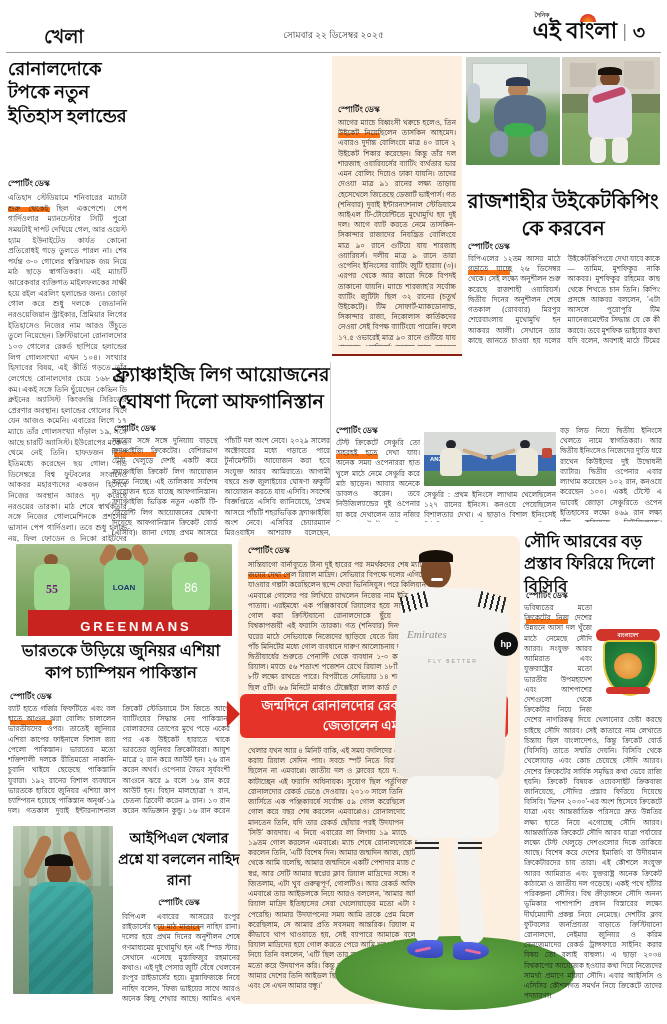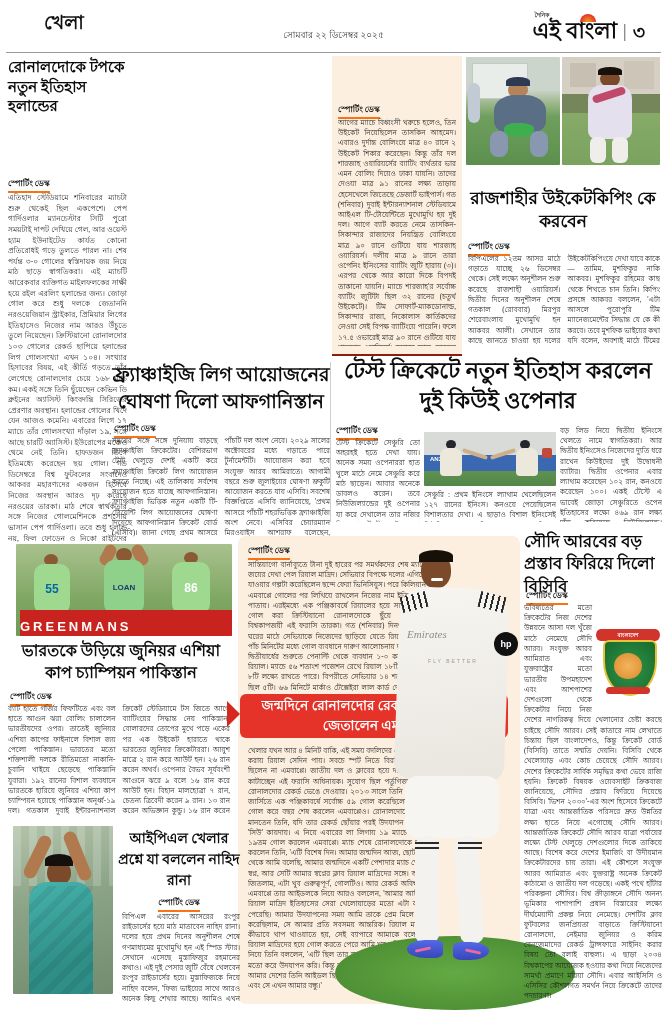--- a/index.html
+++ b/index.html
@@ -12,21 +12,21 @@
   .date-label{font-size:9px;color:#333;}
   .masthead{display:flex;align-items:flex-end;gap:4px;}
   .masthead-main{position:relative;font-size:22px;font-weight:bold;color:#0d0d0d;line-height:1;}
   .masthead-small{position:absolute;top:-8px;left:2px;font-size:6px;color:#444;}
   .masthead-dot{position:absolute;top:-6px;left:56%;width:16px;height:8px;background:radial-gradient(ellipse at 50% 100%,#f5a11d,#e23329 70%);border-radius:16px 16px 0 0;}
   .masthead-sep{font-size:18px;color:#555;margin:0 2px;}
   .masthead-page{font-size:19px;font-weight:bold;color:#0d0d0d;line-height:1;}
   
   .hl{font-weight:bold;color:#0c0c0c;}
   .by{font-size:8px;font-weight:bold;color:#111;}
-  .by span{border-bottom:2px solid #f97316;padding-bottom:1px;display:inline-block;}
+  .by span{border-bottom:5px solid #f97316;padding-bottom:17px;display:inline-block;}
   .bt{font-size:7.5px;line-height:1.42;text-align:justify;color:#1c1c1c;overflow:hidden;}
   .c2{column-count:2;column-gap:7px;}
   .ctr{text-align:center;}
   .vrule{position:absolute;width:1px;background:#cfcfcf;}
   
   .cream{background:#fcefdf;}
   .taskin-box{border-bottom:2.5px solid #8d1d14;}
   .caption-red{font-size:13px;font-weight:bold;color:#9b1c15;text-decoration:underline;}
   .redbox{background:#e5332a;border-radius:6px;color:#fff;font-weight:bold;font-size:13.5px;line-height:1.45;
           display:flex;align-items:center;justify-content:center;text-align:center;padding:3px 8px;box-sizing:border-box;}
@@ -40,36 +40,36 @@
   .bcb-shield{position:absolute;left:7px;top:11px;width:50px;height:52px;background:radial-gradient(#2f9447,#176a2e);
               border:2px solid #e8c33a;border-radius:6px 6px 50% 50%/6px 6px 62% 62%;}
   .bcb-tiger{position:absolute;left:18px;top:24px;width:28px;height:26px;background:radial-gradient(#f2b45c,#dd8a2e);border-radius:50%;}
   .bcb-band{position:absolute;left:10px;top:58px;width:44px;height:7px;background:#d1342a;border-radius:4px;}
 </style>
 </head>
 <body>
 
 <div class="page">
 
-  <div class="abs" style="left:44px;top:8px;">
+  <div class="abs" style="left:44px;top:22px;">
     <span class="section-label">খেলা</span>
   </div>
   <div class="abs date-label" style="left:0;right:0;top:28px;text-align:center;">সোমবার ২২ ডিসেম্বর ২০২৫</div>
   <div class="abs masthead" style="right:22px;top:20px;margin-left:27px;">
     <span class="masthead-main">
       <span class="masthead-small">দৈনিক</span>
       <span class="masthead-dot"></span>
       <span>এই বাংলা</span>
     </span>
     <span class="masthead-sep">|</span>
     <span class="masthead-page">৩</span>
   </div>
   <div class="hdr-rule"></div>
 
-  <div class="abs hl" style="left:8px;top:58px;width:124px;font-size:15px;line-height:1.3;">রোনালদোকে টপকে নতুন ইতিহাস হলান্ডের</div>
+  <div class="abs hl" style="left:8px;top:58px;width:124px;font-size:18px;line-height:1.3;">রোনালদোকে টপকে নতুন ইতিহাস হলান্ডের</div>
   <div class="abs by" style="left:8px;top:177px;"><span>স্পোর্টিং ডেস্ক</span></div>
   <div class="abs bt" style="left:8px;top:193px;width:119px;height:350px;">এতিহাদ স্টেডিয়ামে শনিবারের ম্যাচটা শুরু থেকেই ছিল একপেশে। পেপ গার্দিওলার ম্যানচেস্টার সিটি পুরো সময়টাই দাপট দেখিয়ে গেল, আর ওয়েস্ট হ্যাম ইউনাইটেড কার্যত কোনো প্রতিরোধই গড়ে তুলতে পারল না। শেষ পর্যন্ত ৩-০ গোলের স্বস্তিদায়ক জয় নিয়ে মাঠ ছাড়ে স্বাগতিকরা। এই ম্যাচটি আরেকবার ব্যক্তিগত মাইলফলকের সাক্ষী হয়ে রইল এরলিং হলান্ডের জন্য। জোড়া গোল করে শুধু দলকে জেতাননি নরওয়েজিয়ান স্ট্রাইকার, প্রিমিয়ার লিগের ইতিহাসেও নিজের নাম আরও উঁচুতে তুলে নিয়েছেন। ক্রিস্টিয়ানো রোনালদোর ১০৩ গোলের রেকর্ড ছাপিয়ে হলান্ডের লিগ গোলসংখ্যা এখন ১০৪। সংখ্যার হিসাবের বিষয়, এই কীর্তি গড়তে তাঁর লেগেছে রোনালদোর চেয়ে ১৬৮ ম্যাচ কম। একই সঙ্গে তিনি ছুঁয়েছেন কেভিন ডি ব্রুইনের অ্যাসিস্ট কিংবদন্তি সিরিজের প্রেরণার অবস্থান। হলান্ডের গোলের খিদে যেন আজও কমেনি। এবারের লিগে ১৭ ম্যাচে তাঁর গোলসংখ্যা দাঁড়াল ১৯, সঙ্গে আছে চারটি অ্যাসিস্ট। ইউরোপের মঞ্চেও থেমে নেই তিনি। হাফডজন ডিগে ইতিমধ্যে করেছেন ছয় গোল। গত ডিসেম্বরে বিশ্ব ফুটবলের সংবাদেও আকবর মহারণ্যদের একজন হিসেবে নিজের অবস্থান আরও দৃঢ় করেছে নরওয়ের তারকা। মাঠ শেষে স্বার্থকতার সঙ্গে নিজের গোলমেশিনকে প্রশংসায় ভাসান পেপ গার্দিওলা। তবে শুধু হলান্ড নয়, ফিল ফোডেন ও নিকো রাইটদের ভূমিকাও তুলে ধরেন সিটি কোচ। “আমাদের অনেক ভালো দিন ছিল। এগিয়ে যাওয়ার জন্য তো সবসময়ই তাকে ধন্যবাদ দিতে হয়। তবে আজ ছিল আর নিজের রাইটদের এই ধন্যবাদ দিতে চেয়েছি সতীর্থদের,” বললেন গার্দিওলা। বিদেশি মিডিয়াকে উইনিং ইলেভেন দেখালেন সিটি বস। তাঁর ভাষায়, “এখন আমরা ধীরে ধীরে এগোচ্ছি। বাকিটা নিয়মিত ছন্দে গেলেই হবে।”</div>
 
 
   <div class="abs cream taskin-box" style="left:332px;top:56px;width:130px;height:298px;">
     <div class="abs by" style="left:6px;top:47px;"><span>স্পোর্টিং ডেস্ক</span></div>
     <div class="abs bt" style="left:6px;top:62px;width:118px;height:228px;font-size:7.2px;">আগের ম্যাচে বিধ্বংসী খরুচে হলেও, তিন উইকেট নিয়েছিলেন তাসকিন আহমেদ। এবারও দুর্দান্ত বোলিংয়ে মাত্র ৪০ রানে ২ উইকেট শিকার করেছেন। কিন্তু তাঁর দল শারজাহ ওয়ারিয়র্সের ব্যাটিং ব্যর্থতার ভার এমন বোলিং দিয়েও ঢাকা যায়নি। তাদের দেওয়া মাত্র ৯১ রানের লক্ষ্য তাড়ায় হেসেখেলে জিতেছে ডেজার্ট ভাইপার্স। গত (শনিবার) দুবাই ইন্টারন্যাশনাল স্টেডিয়ামে আইএল টি-টোয়েন্টিতে মুখোমুখি হয় দুই দল। আগে ব্যাট করতে নেমে তাসকিন-সিকান্দার রাজাদের নিয়ন্ত্রিত বোলিংয়ে মাত্র ৯০ রানে গুটিয়ে যায় শারজাহ ওয়ারিয়র্স। দলীয় মাত্র ৯ রানে তারা ওপেনিং ইনিংসের ব্যাটিং জুটি হারায় (৩)। এরপর থেকে আর কারো দিকে বিপদই তাকানো যায়নি। ম্যাচে শারজাহ'র সর্বোচ্চ ব্যাটিং জুটিটা ছিল ৩২ রানের (চতুর্থ উইকেটে)। টিম সোফার্ট-ম্যাকডোনাল্ড, সিকান্দার রাজা, নিকোলাস কার্তিকদের নেওয়া সেই বিপক্ষ ব্যাটিংয়ে পারেনি। ফলে ১৭.৫ ওভারেই মাত্র ৯০ রানে গুটিয়ে যায় শারজাহ ওয়ারিয়র্স। জবাবে ম্যাক্স হোল্ডেন স্পেশ সর্বোচ্চ ৪০, আলিশা শফি, মুন আজমল ও মুস্তাফিজ জানানোর ২টি করে শিকার করেন। লক্ষ্য তাড়ায় নামা ভাইপার্সকে দ্বিতীয় ওভারেই বিপদে ফেলেন তাসকিন। তবে দলের জয় আটকে যায়নি। পরের উইকেটটিও তার নখরে। বাংলাদেশি এই অলরাউন্ডার পেসার এবার হাসলেন সেরারূপে (১০)। ফেরান রান-তাড়ায় নেতৃত্ব দেওয়া এই নোভাকভিচ শারজাহ'র আর কাজে লাগাতে সেরা করেছেন ঠিক, তবে আসলে বৃষ্টি নামেনি না। ফলে ৮ উইকেটের বড় জয় তুলে নিয়ে শেষ পর্যন্ত অভিযাত্রা সফল করে সর্বোচ্চ ৩৭ রান করেছেন।</div>
   </div>
 
   <div class="abs photo" style="left:466px;top:57px;width:94px;height:108px;background:linear-gradient(#ccd5cb 0%,#ccd5cb 30%,#9fb98f 42%,#6f9f5e 55%,#5c8f4e 100%);">
@@ -85,25 +85,24 @@
   <div class="abs photo" style="left:562px;top:57px;width:98px;height:108px;background:linear-gradient(#d6d0c4 0%,#d6d0c4 34%,#74865a 34%,#74865a 52%,#87aa68 52%,#7aa35f 100%);">
     <div class="ph" style="left:8px;top:6px;width:26px;height:24px;background:#c6bfb2;"></div>
     <div class="ph" style="left:62px;top:4px;width:30px;height:28px;background:#cdc6b8;"></div>
     <div class="ph" style="left:38px;top:14px;width:20px;height:16px;background:#7a4a2a;border-radius:50%;"></div>
     <div class="ph" style="left:36px;top:10px;width:24px;height:8px;background:#17100b;border-radius:50% 50% 0 0;"></div>
     <div class="ph" style="left:26px;top:28px;width:44px;height:54px;background:#e4e0ee;border-radius:14px 14px 8px 8px;"></div>
     <div class="ph" style="left:30px;top:34px;width:34px;height:8px;background:#c04a6a;transform:rotate(-18deg);border-radius:4px;"></div>
     <div class="ph" style="left:28px;top:80px;width:16px;height:26px;background:#efeeea;border-radius:6px;"></div>
     <div class="ph" style="left:50px;top:80px;width:16px;height:26px;background:#efeeea;border-radius:6px;"></div>
   </div>
-  <div class="abs hl ctr" style="left:466px;top:188px;width:194px;font-size:17px;line-height:1.35;">রাজশাহীর উইকেটকিপিং কে করবেন</div>
+  <div class="abs hl ctr" style="left:466px;top:188px;width:194px;font-size:20px;line-height:1.35;">রাজশাহীর উইকেটকিপিং কে করবেন</div>
   <div class="abs by" style="left:468px;top:240px;"><span>স্পোর্টিং ডেস্ক</span></div>
   <div class="abs bt c2" style="left:468px;top:254px;width:192px;height:100px;font-size:7.2px;">বিপিএলের ১২তম আসর মাঠে গড়াতে যাচ্ছে ২৬ ডিসেম্বর থেকে। সেই লক্ষ্যে অনুশীলন শুরু করেছে রাজশাহী ওয়ারিয়র্স। দ্বিতীয় দিনের অনুশীলন শেষে গতকাল (রোববার) মিরপুর শেরেবাংলায় মুখোমুখি হন আকবর আলী। সেখানে তার কাছে জানতে চাওয়া হয় দলের উইকেটকিপিংয়ে দেখা যাবে কাকে — তামিম, মুশফিকুর নাকি আকবর। মুশফিকুর রহিমের কাছ থেকে শিখতে চান তিনি। কিপিং প্রসঙ্গে আকবর বললেন, 'এটা আসলে পুরোপুরি টিম ম্যানেজমেন্টের সিদ্ধান্ত যে কে কী করবে। তবে মুশফিক ভাইয়ের কথা যদি বলেন, অবশ্যই মাঠে টিমের মতো পাওয়া একটি বড় অর্জন। আমি বলব যে তার থেকে আসলে অনেক কিছু শেখার আছে। এবং আমার মনে হয় প্রত্যেকটা প্লেয়ারই তার থেকে নিতে পারে। আমরা চেষ্টা করব তার থেকে যতটা সম্ভব নেওয়ার।' উইকেটকিপিংয়ে অবশ্য মুশফিকতেই এগিয়ে রাখছেন রাজশাহী ওয়ারিয়র্সের প্রধান কোচ মাহমুদ সরকার, 'এটি তো আসলে সবাই বলে দেবে। কারণ টিম কম্বিনেশন স্বাভাবিকভাবেই মুশফিক একটু এগিয়েভিডিয়ে থাকবে। কারণ আমরা জানি যে মুশফিক ভিন্নটা বেশি উপভোগ করে, তখন ভিডিওতে চেয়ে ভিন্নটা দখল করে রাখা যে অনেক ইনজুরিতে থাকে।'</div>
 
-  <div class="abs hl ctr" style="left:334px;top:356px;width:328px;font-size:22px;line-height:1.35;">টেস্ট ক্রিকেটে নতুন ইতিহাস করলেন দুই কিউই ওপেনার</div>
   <div class="abs by" style="left:336px;top:424px;"><span>স্পোর্টিং ডেস্ক</span></div>
   <div class="abs bt" style="left:336px;top:438px;width:84px;height:84px;font-size:7.2px;">টেস্ট ক্রিকেটে সেঞ্চুরি তো অহরহই হতে দেখা যায়। অনেক সময় ওপেনাররা হাত খুলে মাঠে নেমে সেঞ্চুরি করে মাঠ ছাড়েন। আবার অনেকে ডাবলও করেন। তবে নিউজিল্যান্ডের দুই ওপেনার যা করে দেখালেন তার নজির ছিল না টেস্টের এই দেড়শ বছরের ইতিহাসে। ওয়েলিংটনের বেসিন রিজার্ভে মাঠের প্রথম ইতিহাসে সেঞ্চুরি করেছিলেন টম ল্যাথাম ও ডেভন কনওয়ে। এ ছাড়া দ্বিতীয় ইতিহাসে ব্যাট করতে নেমেও পেয়েছেন সেঞ্চুরির দেখা। টেস্ট ইতিহাসে এবারই প্রথমবার দুই ওপেনারের এক টেস্টে জোড়া সেঞ্চুরি।</div>
   <div class="abs photo" style="left:424px;top:432px;width:132px;height:54px;background:linear-gradient(#d8dbd7 0%,#d8dbd7 42%,#3a69b2 42%,#3a69b2 72%,#5f9150 72%,#54864a 100%);">
     <div class="ph" style="left:6px;top:24px;width:20px;height:6px;color:#fff;font-size:6px;font-weight:bold;font-family:'Liberation Sans',sans-serif;line-height:6px;">ANZ</div>
     <div class="ph" style="left:22px;top:8px;width:10px;height:9px;background:#23262e;border-radius:50%;"></div>
     <div class="ph" style="left:16px;top:16px;width:22px;height:28px;background:#ece8dc;border-radius:8px 8px 4px 4px;"></div>
     <div class="ph" style="left:96px;top:8px;width:10px;height:9px;background:#23262e;border-radius:50%;"></div>
     <div class="ph" style="left:92px;top:16px;width:22px;height:28px;background:#ece8dc;border-radius:8px 8px 4px 4px;"></div>
     <div class="ph" style="left:38px;top:20px;width:26px;height:4px;background:#cdb089;transform:rotate(18deg);border-radius:2px;"></div>
     <div class="ph" style="left:66px;top:20px;width:26px;height:4px;background:#cdb089;transform:rotate(-18deg);border-radius:2px;"></div>
@@ -116,33 +115,33 @@
   <div class="abs hl ctr" style="left:112px;top:362px;width:218px;font-size:19px;line-height:1.4;">ফ্র্যাঞ্চাইজি লিগ আয়োজনের ঘোষণা দিলো আফগানিস্তান</div>
   <div class="abs by" style="left:114px;top:422px;"><span>স্পোর্টিং ডেস্ক</span></div>
   <div class="abs bt c2" style="left:112px;top:436px;width:218px;height:108px;font-size:7.2px;">সময়ের সঙ্গে সঙ্গে দুনিয়ায় বাড়ছে ফ্র্যাঞ্চাইজি ক্রিকেটের। বেশিরভাগ টেস্ট খেলুড়ে দেশই একটি করে ফ্র্যাঞ্চাইজি ক্রিকেট লিগ আয়োজন করতে নিচ্ছে। এই তালিকায় সর্বশেষ সংযোজন হতে যাচ্ছে আফগানিস্তান। ফ্র্যাঞ্চাইজি ভিত্তিক নতুন একটি টি-টোয়েন্টি লিগ আয়োজনের ঘোষণা দিয়েছে আফগানিস্তান ক্রিকেট বোর্ড (এসিবি)। জানা গেছে প্রথম আসরে পাঁচটি দল অংশ নেবে। ২০২৯ সালের অক্টোবরের মধ্যে গড়াতে পারে টুর্নামেন্টটি। আয়োজন করা হবে সংযুক্ত আরব আমিরাতে। আগামী বছরে শুরু জুলাইয়ের ঘোষণা ভ্রুকুটি আয়োজন করতে যায় এসিবি। সবশেষ বিজ্ঞপ্তিতে এসিবি জানিয়েছে, 'প্রথম আসরে পাঁচটি শহরভিত্তিক ফ্র্যাঞ্চাইজি অংশ নেবে। এসিবির চেয়ারম্যান মিরওয়াইস আশরাফ বলেছেন, 'আফগানিস্তান প্রিমিয়ার লিগ আমাদের ক্রিকেট যাত্রার একটি গুরুত্বপূর্ণ ধাপ। এটি আমাদের খেলোয়াড়দের জন্য নতুন সুযোগ তৈরি করবে, আগামী প্রজন্মকে অনুপ্রাণিত করবে এবং বৈশ্বিক মঞ্চে আফগানিস্তান ক্রিকেটকে তুলে ধরবে।' ২০১৮ সালে তারা চারটি করে ৫ দলের ফ্র্যাঞ্চাইজি লিগ আয়োজন করেছিল। তবে বিভিন্ন কারণে এর আসর পাঁচই টুর্নামেন্টটি থেমে যায়। এই আসরে খেলেছিলেন ক্রিস গেইল, ব্রেন্ডন ম্যাককালাম, শহীদ আফ্রিদির মতো তারকারা।</div>
 
   <div class="abs photo" style="left:16px;top:544px;width:216px;height:92px;background:linear-gradient(#a9c18e,#7fa763 60%,#6f9a56);">
     <div class="ph" style="left:96px;top:40px;width:2px;height:26px;background:#d9c49a;"></div>
     <div class="ph" style="left:101px;top:40px;width:2px;height:26px;background:#d9c49a;"></div>
     <div class="ph" style="left:106px;top:40px;width:2px;height:26px;background:#d9c49a;"></div>
     <div class="ph" style="left:28px;top:10px;width:14px;height:12px;background:#8a5a34;border-radius:50%;"></div>
     <div class="ph" style="left:18px;top:20px;width:36px;height:50px;background:#9fd98f;border-radius:10px;display:flex;align-items:center;justify-content:center;">
-      <span style="color:#0369a1;font-weight:bold;font-size:12px;font-family:Liberation Sans, sans-serif;">55</span>
+      <span style="color:#701a75;font-weight:bold;font-size:12px;font-family:Liberation Serif, serif;">55</span>
     </div>
     <div class="ph" style="left:100px;top:4px;width:16px;height:14px;background:#8a5a34;border-radius:50%;"></div>
     <div class="ph" style="left:86px;top:0;width:12px;height:22px;background:#b07a4e;border-radius:6px;transform:rotate(28deg);"></div>
     <div class="ph" style="left:118px;top:0;width:12px;height:22px;background:#b07a4e;border-radius:6px;transform:rotate(-28deg);"></div>
     <div class="ph" style="left:88px;top:16px;width:40px;height:54px;background:#8fd08a;border-radius:10px;display:flex;align-items:center;justify-content:center;">
       <span style="color:#1c3a6e;font-weight:bold;font-size:8px;font-family:'Liberation Sans',sans-serif;">LOAN</span>
     </div>
     <div class="ph" style="left:168px;top:8px;width:14px;height:12px;background:#8a5a34;border-radius:50%;"></div>
     <div class="ph" style="left:156px;top:18px;width:38px;height:52px;background:#9fd98f;border-radius:10px;display:flex;align-items:center;justify-content:center;">
-      <span style="color:#fff;font-weight:bold;font-size:12px;font-family:'Liberation Sans',sans-serif;">86</span>
-    </div>
-    <div class="ph" style="left:4px;top:66px;width:216px;height:32px;background:#c8231f;display:flex;align-items:center;">
+      <span style="color:#fff;font-weight:normal;font-size:12px;font-family:'Liberation Sans',sans-serif;">86</span>
+    </div>
+    <div class="ph" style="left:12px;top:66px;width:216px;height:32px;background:#c8231f;display:flex;align-items:center;justify-content:center;">
       <span style="color:#fff;font-weight:bold;font-size:13px;letter-spacing:3px;font-family:'Liberation Sans',sans-serif;">GREENMANS</span>
     </div>
   </div>
   <div class="abs hl ctr" style="left:8px;top:640px;width:226px;font-size:16px;line-height:1.4;">ভারতকে উড়িয়ে জুনিয়র এশিয়া কাপ চ্যাম্পিয়ন পাকিস্তান</div>
   <div class="abs by" style="left:10px;top:690px;"><span>স্পোর্টিং ডেস্ক</span></div>
   <div class="abs bt c2" style="left:8px;top:704px;width:222px;height:118px;font-size:7.2px;">ব্যাট হাতে গর্জির ফিফটিতে এবং বল হাতে আগুন ঝরা বোলিং চালালেন ভারতীয়দের ওপর। তাতেই জুনিয়র এশিয়া কাপের ফাইনালে বিশাল জয় পেলো পাকিস্তান। ভারতের মতো শক্তিশালী দলকে রীতিমতো নাকানি-চুবানি খাইয়ে ছেড়েছে পাকিস্তানি যুবারা। ১৯২ রানের বিশাল ব্যবধানে ভারতকে হারিয়ে জুনিয়র এশিয়া কাপ চ্যাম্পিয়ন হয়েছে পাকিস্তান অনূর্ধ্ব-১৯ দল। গতকাল দুবাই ইন্টারন্যাশনাল ক্রিকেট স্টেডিয়ামে টস জিতে আগে ব্যাটিংয়ের সিদ্ধান্ত নেয় পাকিস্তান। বোলারদের তোপের মুখে পড়ে একের পর এক উইকেট হারাতে থাকে ভারতের জুনিয়র ক্রিকেটাররা। আয়ুশ মাত্রে ২ রান করে আউট হন। ২৬ রান করেন অথর্ব। ওপেনার বৈভব সূর্যবংশী আগুনে ঝরে ৯ বলে ১৬ রান করে আউট হন। বিহান মালহোত্রা ৭ রান, চেতন্য ত্রিবেদী করেন ৯ রান। ১৩ রান করেন অভিজ্ঞান কুন্ডু। ১৬ রান করেন কিরণ পাতিল। সর্বোচ্চ ৩০ রান আসে ৮ নম্বরে নামা ব্যাটারের ব্যাট থেকে। ফলাফল ভারত অলআউট মাত্র অল্প রানেই।</div>
 
   <div class="abs cream" style="left:238px;top:536px;width:282px;height:468px;border-radius:8px;">
     <div class="abs by" style="left:10px;top:8px;"><span>স্পোর্টিং ডেস্ক</span></div>
     <div class="abs bt" style="left:10px;top:24px;width:178px;height:132px;font-size:7.2px;">সান্তিয়াগো বার্নাব্যুতে টানা দুই হারের পর সমর্থকদের শেষ ম্যাচে জয়ের দেখা পেল রিয়াল মাদ্রিদ। সেভিয়ার বিপক্ষে দলের এগিয়ে যাওয়ার গল্পটা করেছিলেন ছন্দে ফেরা ভিনিসিয়ুস। পরে কিলিয়ান এমবাপ্পে গোলের পর লিখিয়ে রাখলেন নিজের নাম ইতিহাসের পাতায়। এরইমধ্যে এক পঞ্জিকাবর্ষে রিয়ালের হয়ে সর্বোচ্চ ৫৯ গোল করা ক্রিস্টিয়ানো রোনালদোকে ছুঁয়ে ফেললেন বিশ্বকাপজয়ী এই ফরাসি তারকা। গত (শনিবার) দিনগত রাতে ঘরের মাঠে সেভিয়াকে নিজেদের ছাড়িয়ে যেতে রিয়াল। প্রথম পাঁচ মিনিটের মধ্যে গোল ব্যবধানে দারুণ আলোচনায় দল পড়ল। দ্বিতীয়ার্ধের শুরুতে পেনাল্টি থেকে ব্যবধান ১-০ করে আনল রিয়াল। ম্যাচে ৫৬ শতাংশ পজেশন রেখে রিয়াল ১৮টি শট নিয়ে ৮টি লক্ষ্যে রাখতে পারে। বিপরীতে সেভিয়ার ১৪ শটের লক্ষ্যে ছিল ৫টি। ৬৬ মিনিটে মার্কাও টেক্সেইরা লাল কার্ড দেখায় বাকি সময়ে ১০ জন নিয়ে খেলেছে সফরকারীরা। খেলা শুরুর পঞ্চম মিনিটেই স্বাগতিক রিয়াল শিবির প্রথম সুযোগ পায়। যদিও সেভিয়া গোলরক্ষক এগিয়ে এসে রুখে দিয়েছেন রিয়াল গতিপথের শট। পরবর্তী বড় সুযোগটি আসে সেভিয়ার সামনে, কিন্তু সামনে কেবল গোলরক্ষক ছিলেন জেনেও হারাতে বাধ্য হয়েছে প্রতিপক্ষ ফুটবলার। দেশ বাড়াবাড়ি প্রায়ই ঘটে হওয়ার পর ৩৮ মিনিটে লিড নেয় রিয়াল। বক্সের গোড়ায় জটলা পাকিয়ে দেওয়া বল জালে জড়ান বেলিংহ্যাম।</div>

